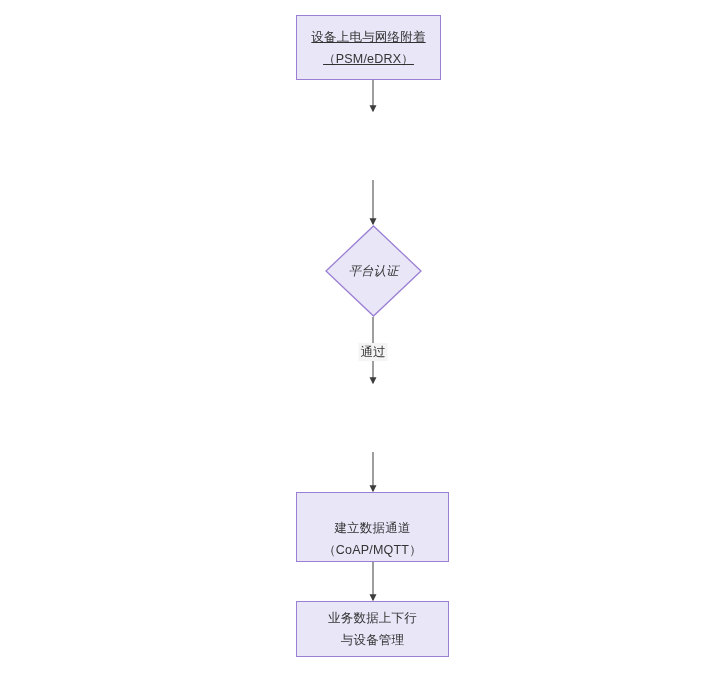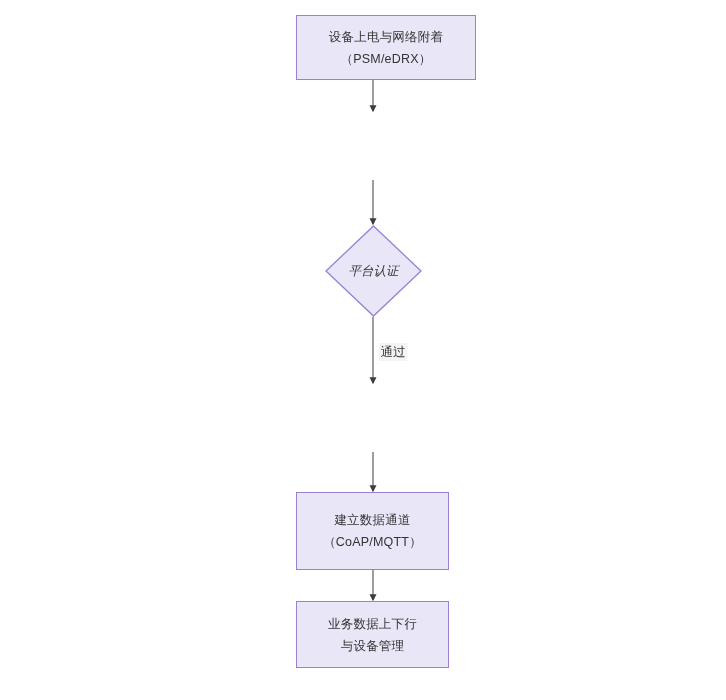--- a/index.html
+++ b/index.html
@@ -66,21 +66,20 @@
   }
   .edge-label {
     position: absolute;
     font-size: 12.5px;
     line-height: 16px;
     color: #333333;
     background: #f4f4f4;
     padding: 1px 2px;
     white-space: nowrap;
     transform: translate(-50%, -50%);
-    margin-left: 20px;
   }
 </style>
 </head>
 <body>
 
 <div id="flow-canvas">
 
   <svg class="edge-layer" viewBox="0 0 726 700">
     <defs>
       <marker id="arrowhead" markerWidth="9" markerHeight="9" refX="5.2" refY="3.2" orient="auto" markerUnits="strokeWidth">
@@ -89,39 +88,39 @@
     </defs>
     <g id="edges-group">
         <line x1="373" y1="80" x2="373" y2="111" stroke="#4d4d4d" stroke-width="1.1" marker-end="url(#arrowhead)"></line>
         <line x1="373" y1="180" x2="373" y2="224" stroke="#4d4d4d" stroke-width="1.1" marker-end="url(#arrowhead)"></line>
         <line x1="373" y1="317" x2="373" y2="383" stroke="#4d4d4d" stroke-width="1.1" marker-end="url(#arrowhead)"></line>
         <line x1="373" y1="452" x2="373" y2="491" stroke="#4d4d4d" stroke-width="1.1" marker-end="url(#arrowhead)"></line>
         <line x1="373" y1="558" x2="373" y2="600" stroke="#4d4d4d" stroke-width="1.1" marker-end="url(#arrowhead)"></line>
       </g>
   </svg>
 
-  <div class="node node-process" style="left:296px; top:15px; width:180px; height:65px;">
+  <div class="node node-process" style="left:296px; top:15px; width:145px; height:65px;text-decoration:underline;">
     <span class="node-label">设备上电与网络附着
 （PSM/eDRX）</span>
   </div>
 
 
   <div class="node node-decision" style="left:325px; top:225px; width:97px; height:92px;">
     <svg class="diamond-svg" width="97" height="92" viewBox="0 0 97 92">
       <polygon points="48.5,1 96,46 48.5,91 1,46" fill="#e9e6f8" stroke="#9b7fd4" stroke-width="1.3"></polygon>
     </svg>
     <span class="decision-text">平台认证</span>
   </div>
 
 
-  <div class="node node-process" style="left:296px; top:492px; width:153px; height:78px;">
+  <div class="node node-process" style="left:296px; top:492px; width:153px; height:70px;align-items:flex-end;">
     <span class="node-label">建立数据通道
 （CoAP/MQTT）</span>
   </div>
 
-  <div class="node node-process" style="left:296px; top:601px; width:153px; height:67px;">
+  <div class="node node-process" style="left:296px; top:601px; width:153px; height:56px;">
     <span class="node-label">业务数据上下行
 与设备管理</span>
   </div>
 
   <div class="edge-label" style="left:373px; top:352px;">通过</div>
 
 </div>
 
 </body></html>

